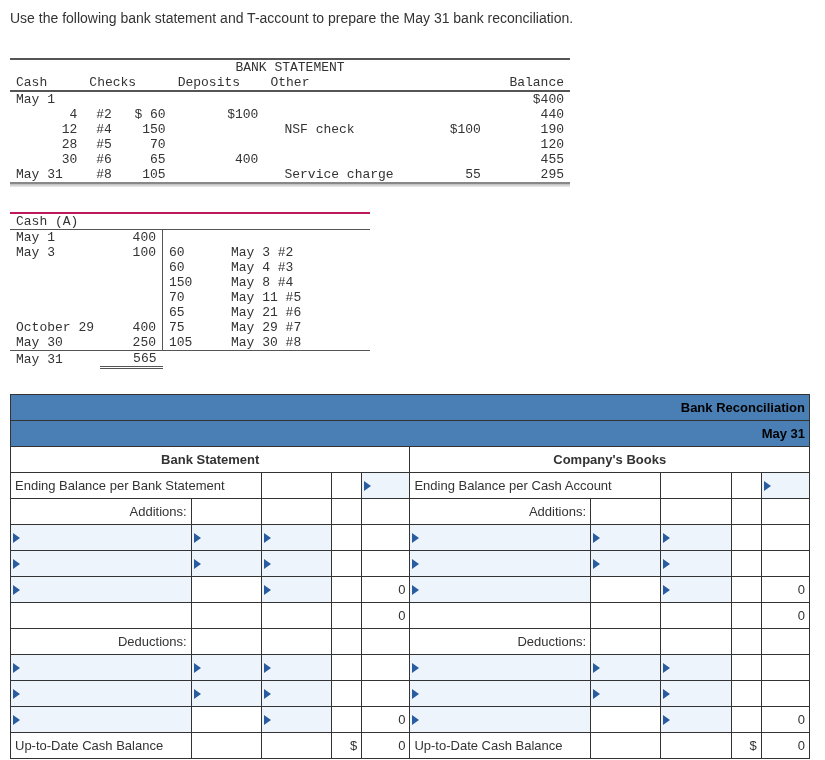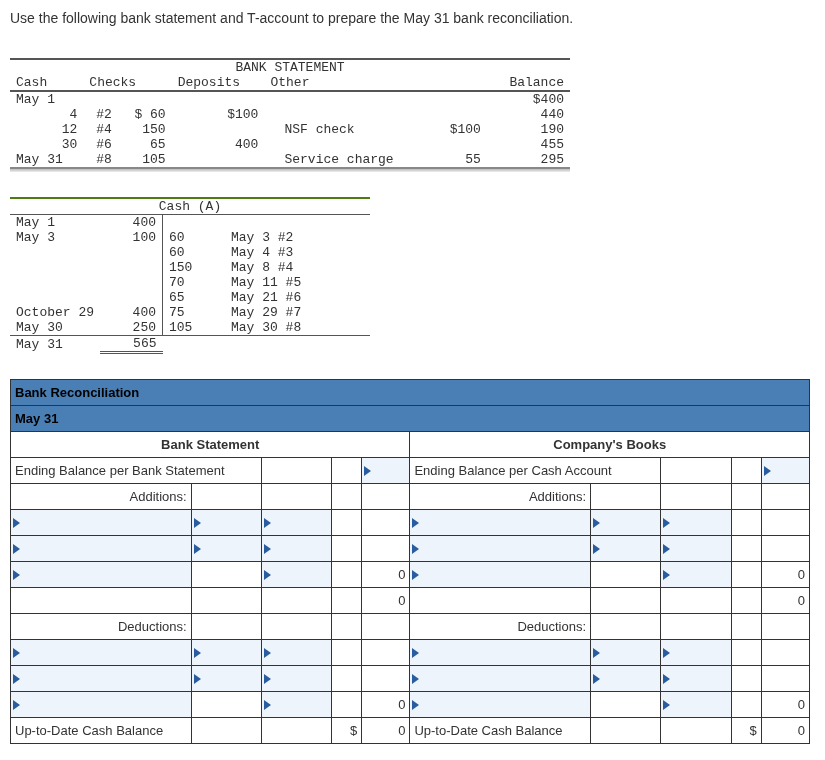--- a/index.html
+++ b/index.html
@@ -45,21 +45,21 @@
   
   .t-acct {
     border-collapse: collapse;
     width: 360px;
     margin-bottom: 25px;
   }
   .t-acct td {
     padding: 0 6px;
     white-space: pre;
   }
-  .ta-title-row td { border-top: 2px solid #4d7c0f; text-align: center; }
+  .ta-title-row td { border-top: 2px solid #be185d; text-align: left; }
   .ta-hline td { border-top: 1px solid #555; }
   .ta-left { text-align: left; width: 70px; }
   .ta-amt { text-align: right; width: 50px; }
   .ta-mid { border-right: 1px solid #555; }
   .ta-credit-amt { text-align: left; width: 50px; }
   .ta-credit-date { text-align: left; }
   .ta-total-row .ta-amt {
     border-top: 1px solid #555;
     border-bottom: 3px double #555;
   }
@@ -74,21 +74,21 @@
     border: 1px solid #333;
     padding: 3px 4px;
     height: 19px;
     background: #fff;
     vertical-align: middle;
   }
   .recon .hdr-blue td {
     background: #4a7fb5;
     border-color: #333;
     font-weight: bold;
-    text-align: left;
+    text-align: right;
     color: #000;
   }
   .recon .col-title {
     font-weight: bold;
     text-align: center;
   }
   .recon .label { }
   .recon .bold { font-weight: normal; text-align: right; }
   .recon .num { text-align: right; }
   .recon .sym { text-align: right; width: 30px; }
@@ -150,20 +150,29 @@
     <td class="bs-right">440</td>
   </tr>
   <tr>
     <td class="bs-right">12</td>
     <td class="bs-right">#4</td>
     <td class="bs-right">150</td>
     <td class="bs-right"></td>
     <td class="bs-left-pad">NSF check</td>
     <td class="bs-right">$100</td>
     <td class="bs-right">190</td>
+  </tr>
+  <tr>
+    <td class="bs-right">28</td>
+    <td class="bs-right">#5</td>
+    <td class="bs-right">70</td>
+    <td class="bs-right"></td>
+    <td class="bs-left-pad"></td>
+    <td class="bs-right"></td>
+    <td class="bs-right">120</td>
   </tr>
   <tr>
     <td class="bs-right">30</td>
     <td class="bs-right">#6</td>
     <td class="bs-right">65</td>
     <td class="bs-right">400</td>
     <td class="bs-left-pad"></td>
     <td class="bs-right"></td>
     <td class="bs-right">455</td>
   </tr>

